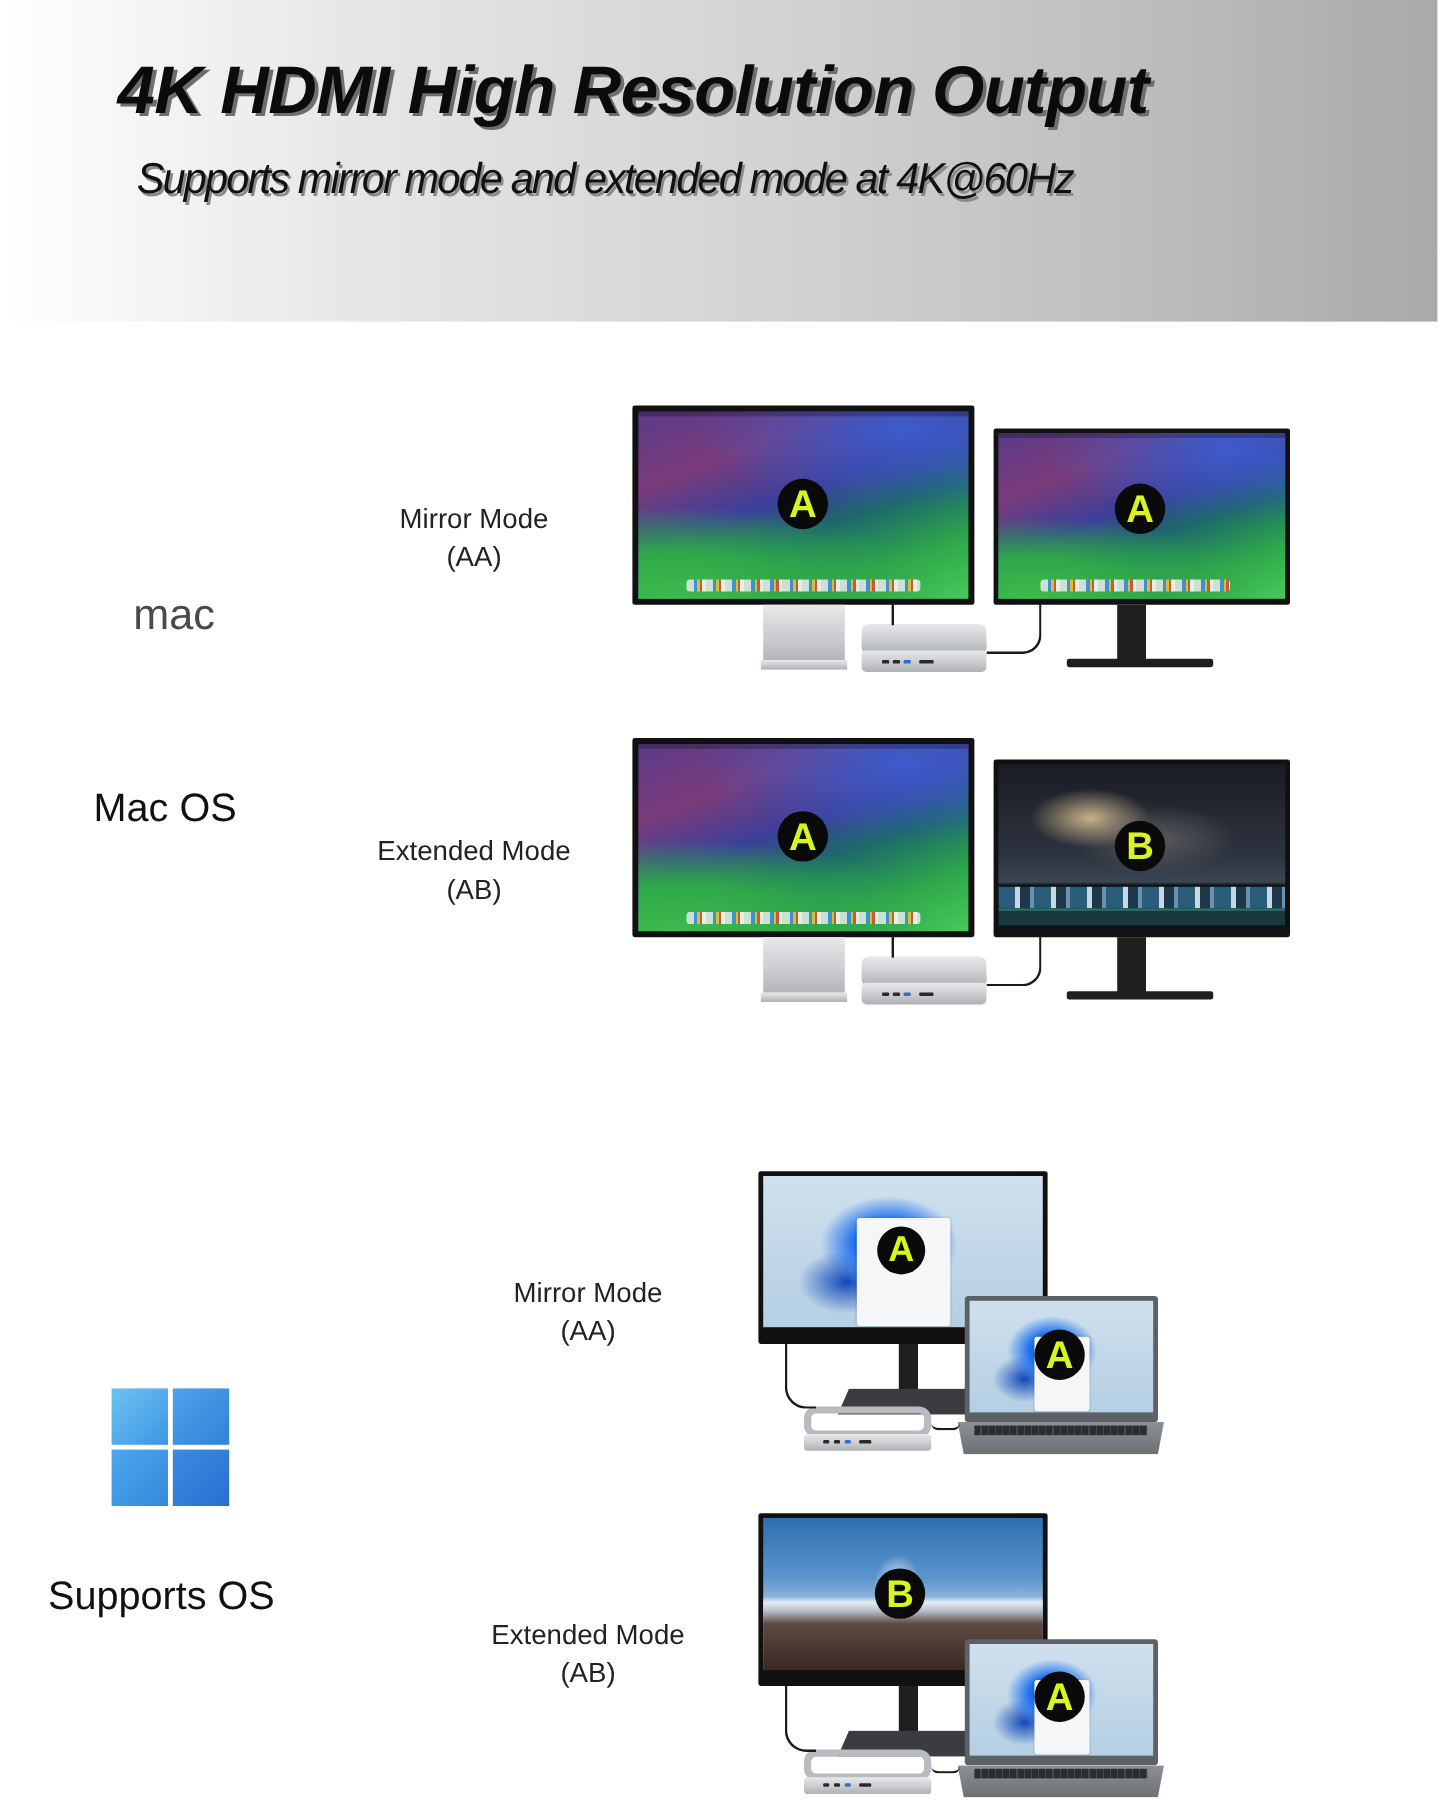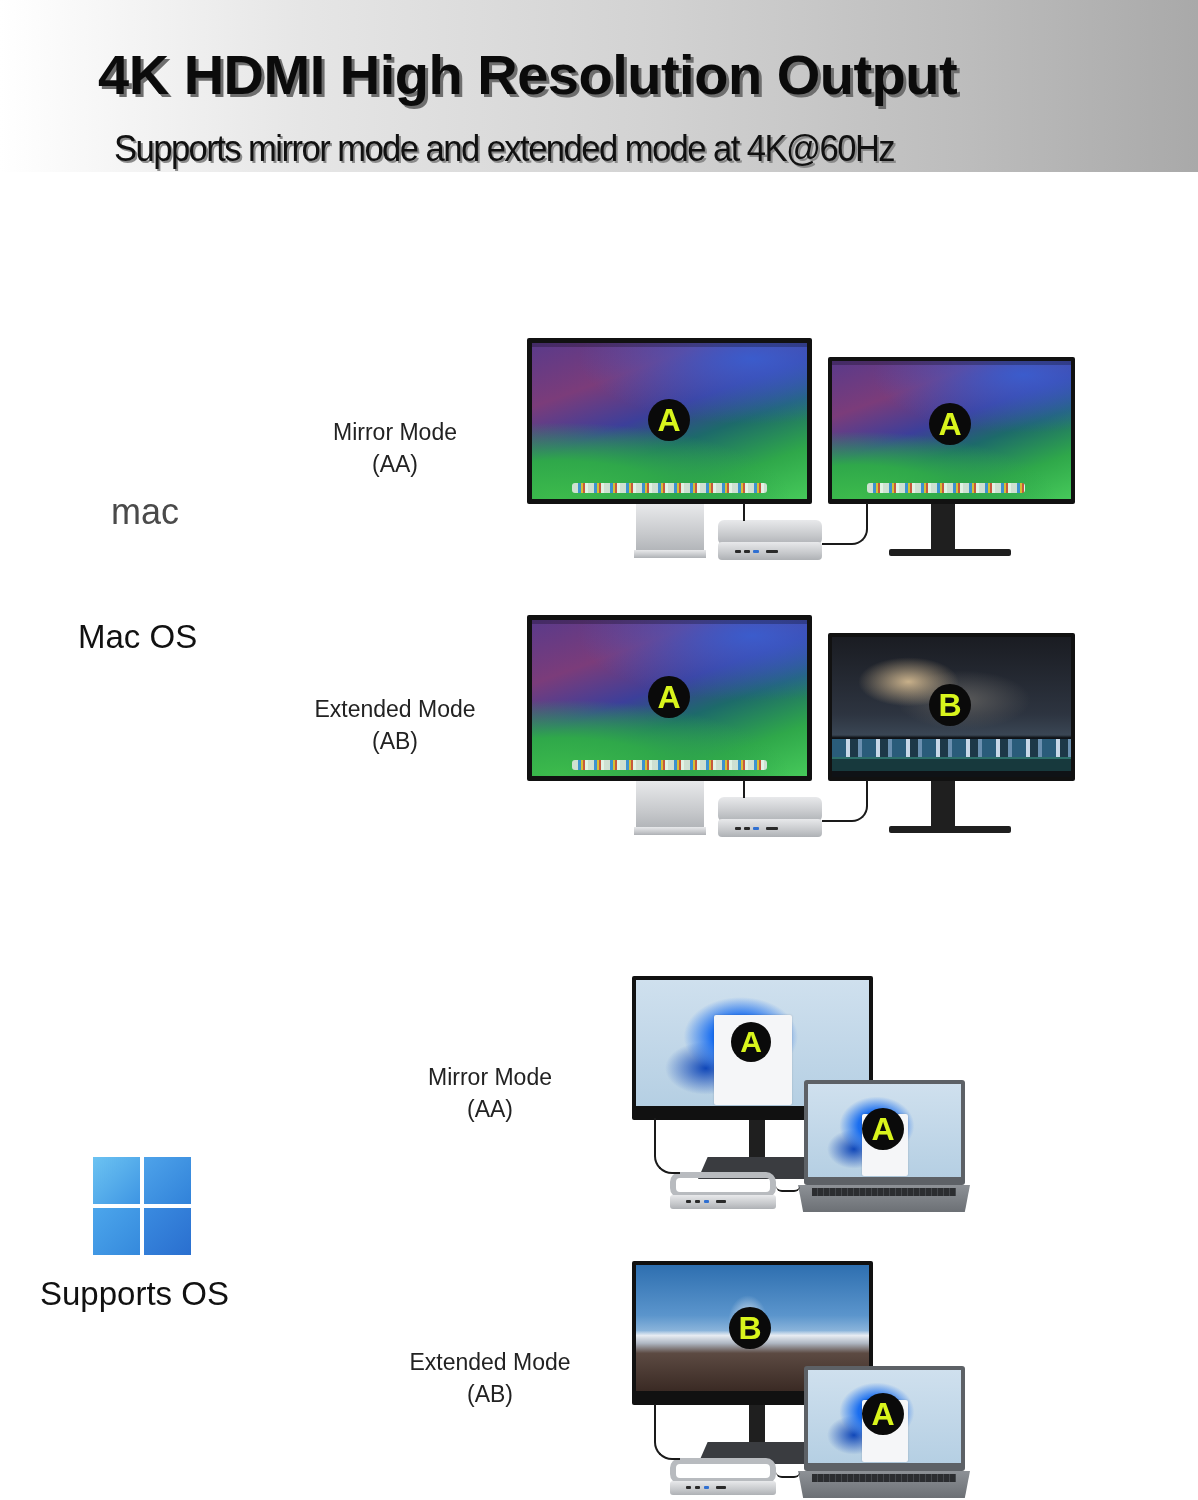--- a/index.html
+++ b/index.html
@@ -1,43 +1,44 @@
 <!DOCTYPE html>
 <html><head>
 <meta charset="utf-8">
 <style>
   * { box-sizing: border-box; margin: 0; padding: 0; }
   html, body { width: 1198px; height: 1500px; background: #ffffff; overflow: hidden; }
   body { position: relative; font-family: "Liberation Sans", sans-serif; }
 
   
   .banner {
-    position: absolute; left: 0; top: 0; width: 1198px; height: 172px;
+    position: absolute; left: 0; top: 0; width: 1198px; height: 268px;
     background: linear-gradient(90deg, #ffffff 0%, #e6e6e6 25%, #d2d2d2 55%, #bdbdbd 80%, #a9a9a9 100%);
+    font-style: italic;
   }
   .banner-title {
     position: absolute; left: 98px; top: 42px;
     font-family: "Liberation Sans", sans-serif; font-weight: bold;
     font-size: 56px; letter-spacing: -0.5px; color: #0b0b0b;
     text-shadow: 3px 3px 0 #6e6e6e;
     white-space: nowrap;
   }
   .banner-sub {
     position: absolute; left: 114px; top: 128px;
     font-family: "Liberation Sans", sans-serif;
     font-size: 36px; letter-spacing: -1.6px; color: #111;
     text-shadow: 2px 2px 0 #8a8a8a;
     white-space: nowrap; transform: scaleX(0.96); transform-origin: left;
   }
 
   
   .mac-logo { position: absolute; left: 60px; top: 494px; width: 170px; text-align: center; color: #4a4a4a; }
   .mac-small { font-size: 36px; line-height: 36px; }
   .mac-big { font-size: 84px; line-height: 80px; letter-spacing: -2px; }
-  .os-label { position: absolute; font-size: 33px; color: #111; white-space: nowrap; }
+  .os-label { position: absolute; font-size: 33px; color: #111; white-space: nowrap; margin-top: 36px; }
 
   .win-logo { position: absolute; left: 93px; top: 1157px; width: 98px; height: 98px; }
   .win-logo .pane { position: absolute; width: 47px; height: 47px; }
   .win-logo .p1 { left: 0; top: 0; background: linear-gradient(135deg, #6cc3f2, #3e95e3); }
   .win-logo .p2 { left: 51px; top: 0; background: linear-gradient(135deg, #4ea3ea, #3182d9); }
   .win-logo .p3 { left: 0; top: 51px; background: linear-gradient(135deg, #4ca6ec, #3589dc); }
   .win-logo .p4 { left: 51px; top: 51px; background: linear-gradient(135deg, #3a8be0, #2a6fcf); }
 
   
   .mode-label { position: absolute; width: 220px; text-align: center; font-size: 23px; line-height: 32px; color: #222; }

